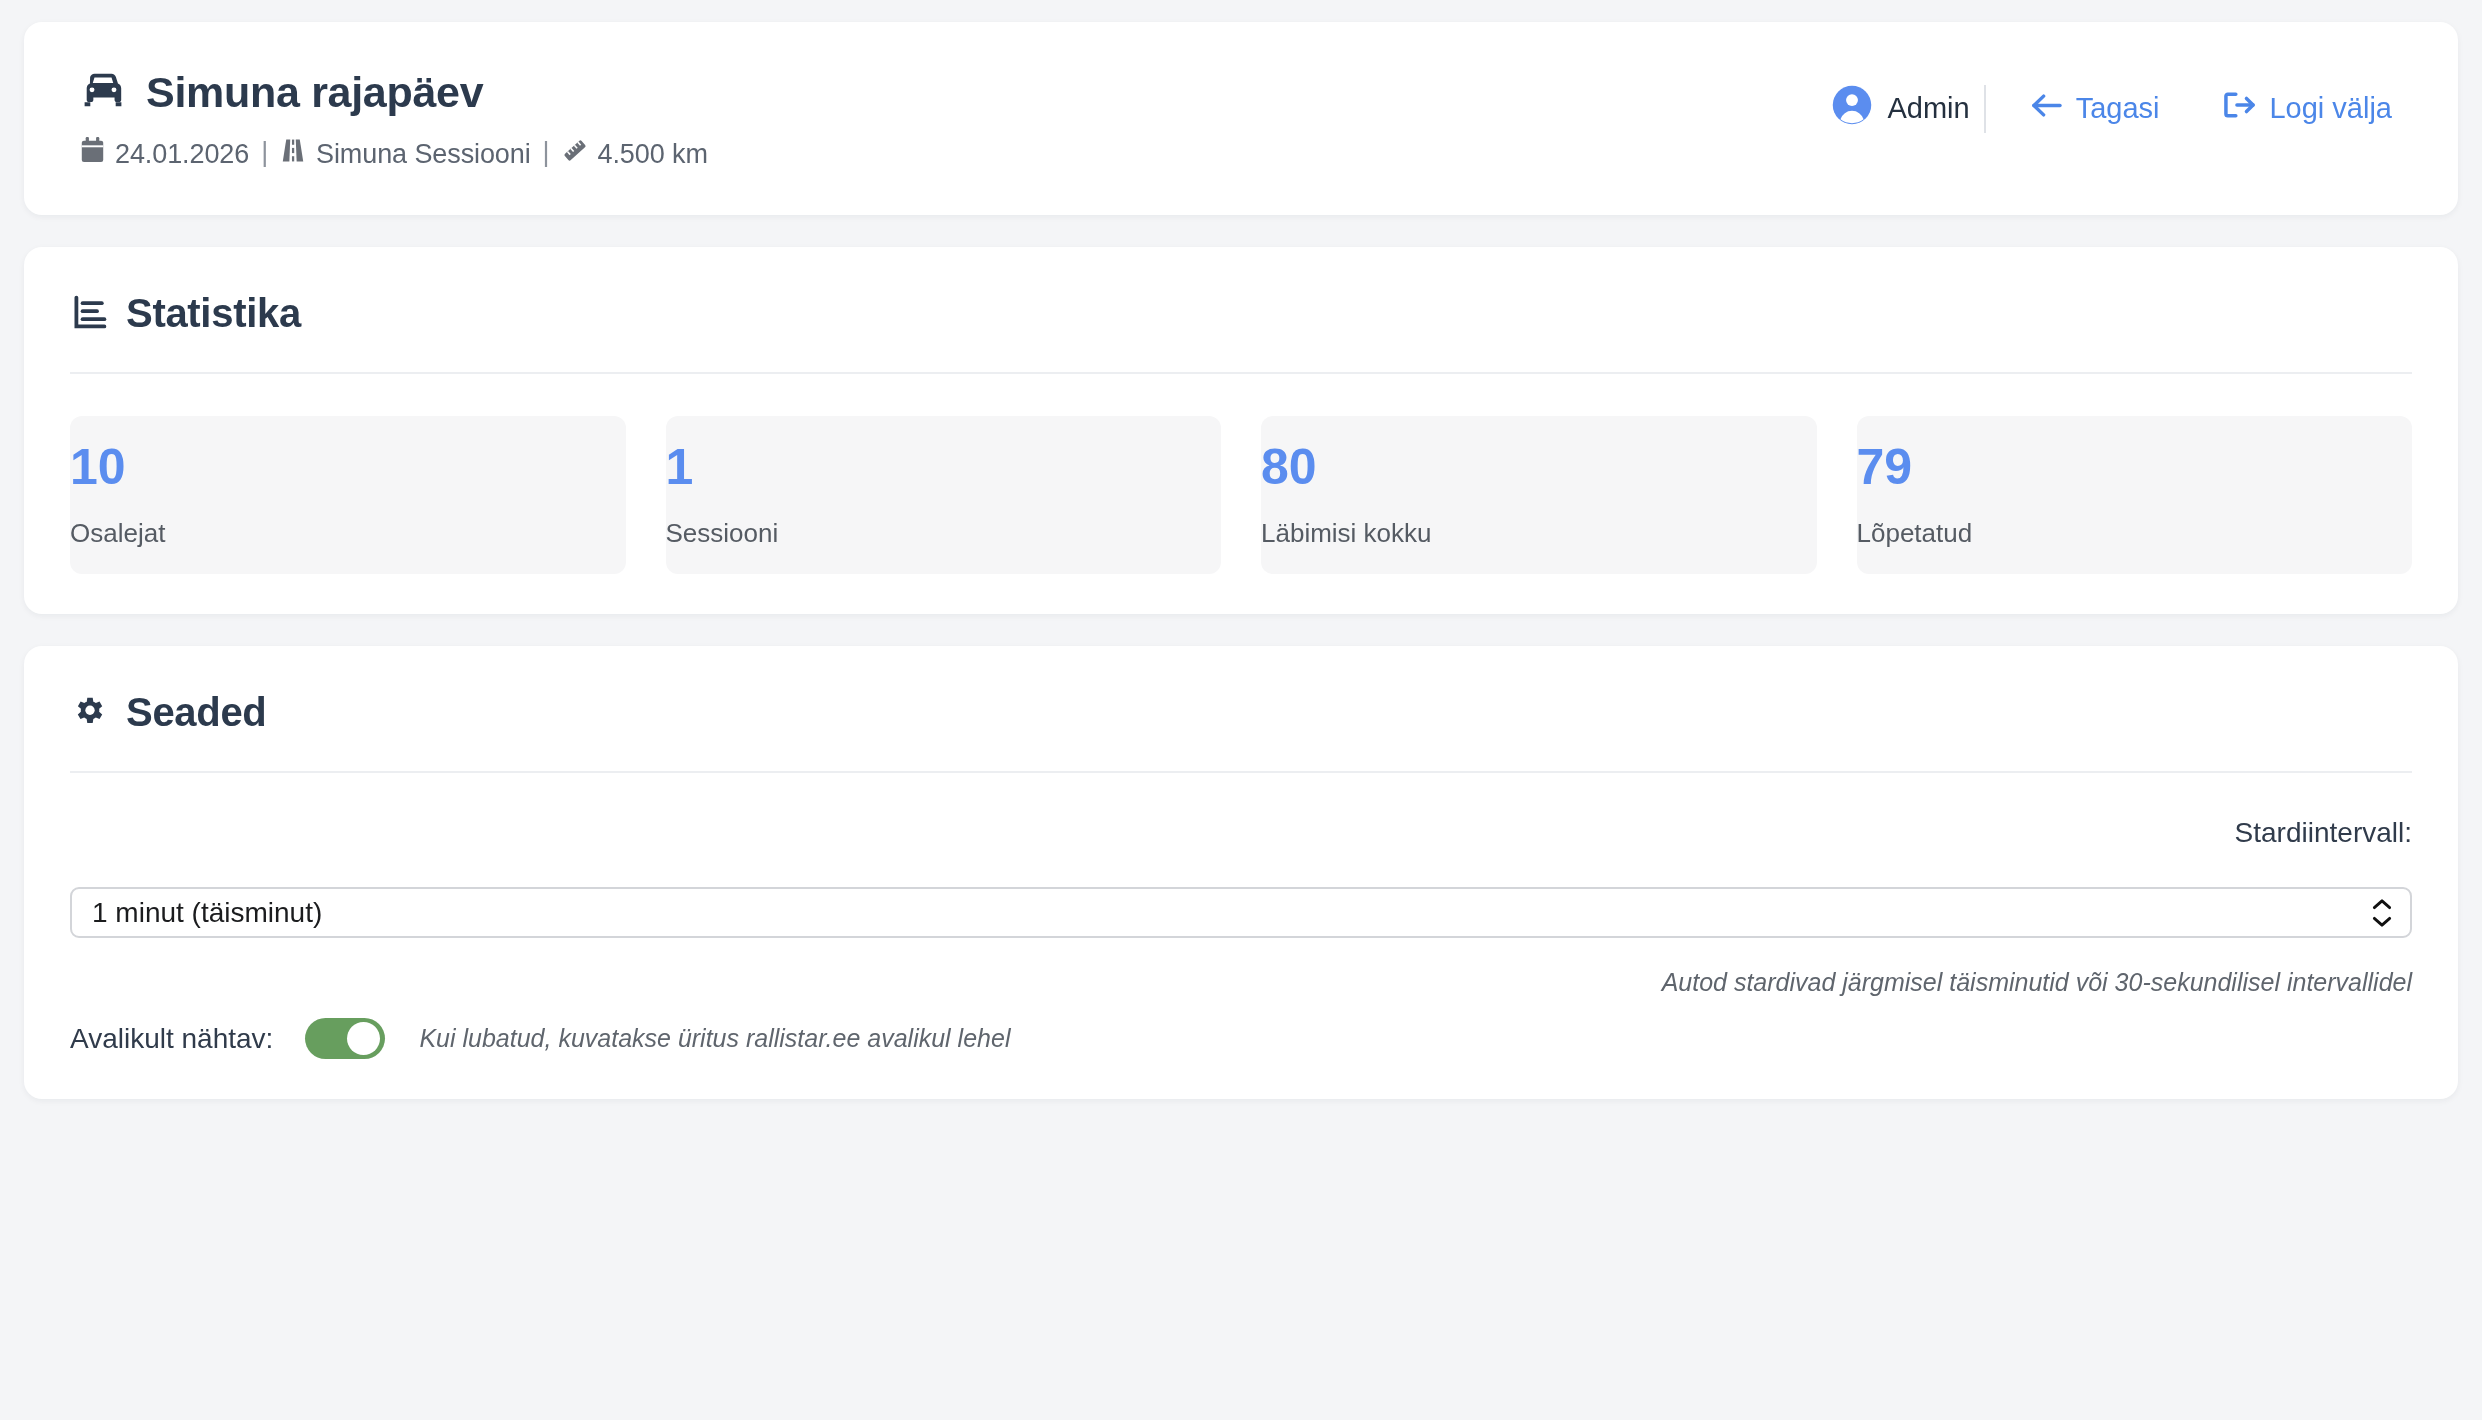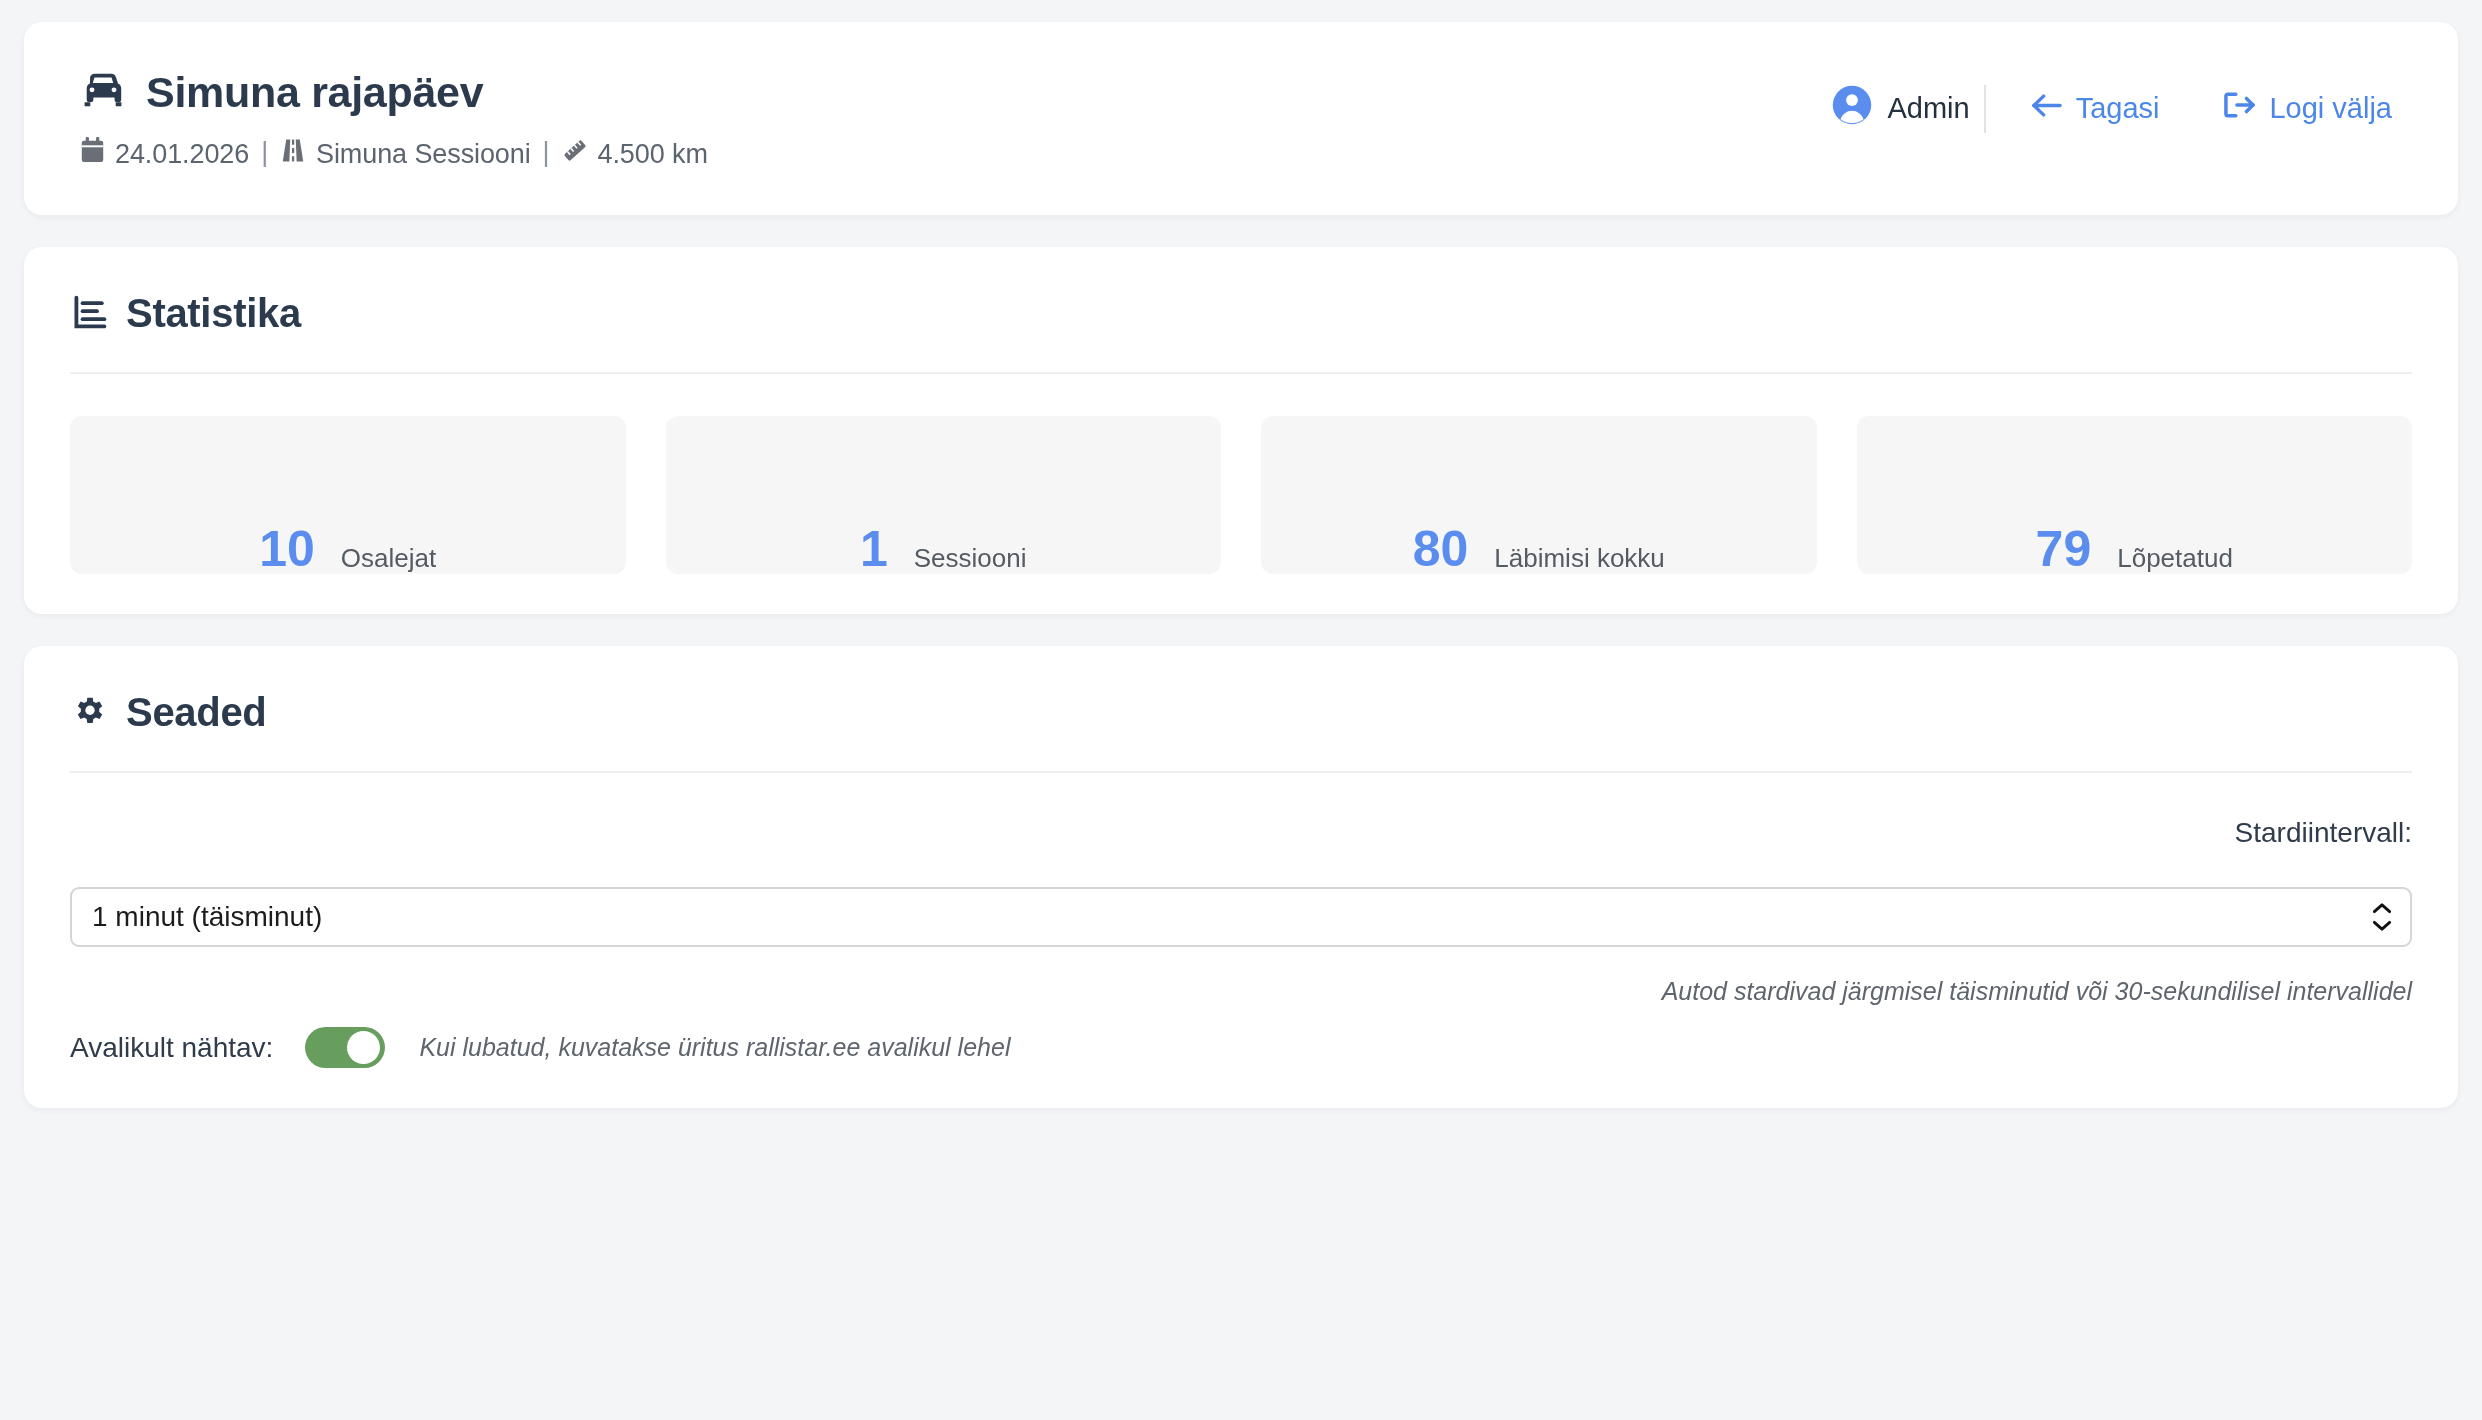--- a/index.html
+++ b/index.html
@@ -129,22 +129,22 @@
     grid-template-columns: repeat(4, 1fr);
     gap: 40px;
     margin-top: 42px;
   }
 
   .stat-card {
     background: #f6f6f7;
     border-radius: 12px;
     height: 158px;
     display: flex;
-    flex-direction: row;
-    align-items: flex-end;
+    flex-direction: column;
+    align-items: flex-start;
     justify-content: center;
     gap: 26px;
   }
 
   .stat-value {
     font-size: 50px;
     font-weight: bold;
     color: #5b8def;
     line-height: 1;
   }
@@ -161,21 +161,21 @@
     font-size: 28px;
     color: #303b4b;
     margin-bottom: 38px;
     display: block;
   }
 
   .select-wrap { position: relative; width: 100%; }
 
   .select-box {
     width: 100%;
-    height: 60px;
+    height: 51px;
     background: #ffffff;
     border: 2px solid #d3d5d9;
     border-radius: 9px;
     font-family: "Liberation Sans", sans-serif;
     font-size: 28px;
     color: #1b1c1e;
     padding: 0 58px 0 20px;
     display: flex;
     align-items: center;
     cursor: default;

